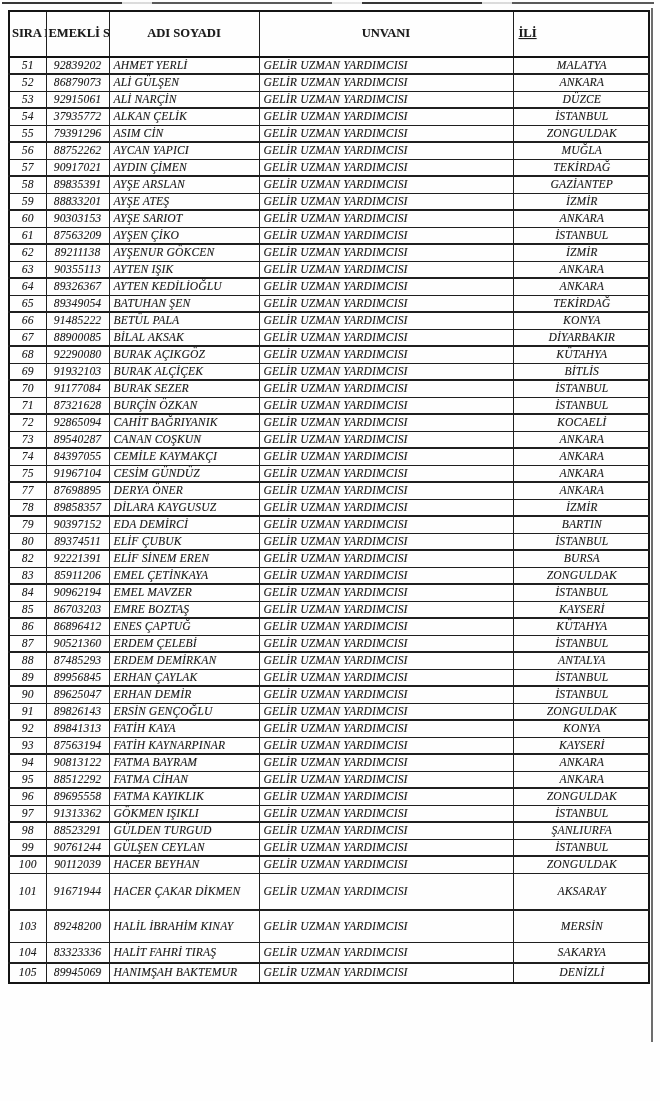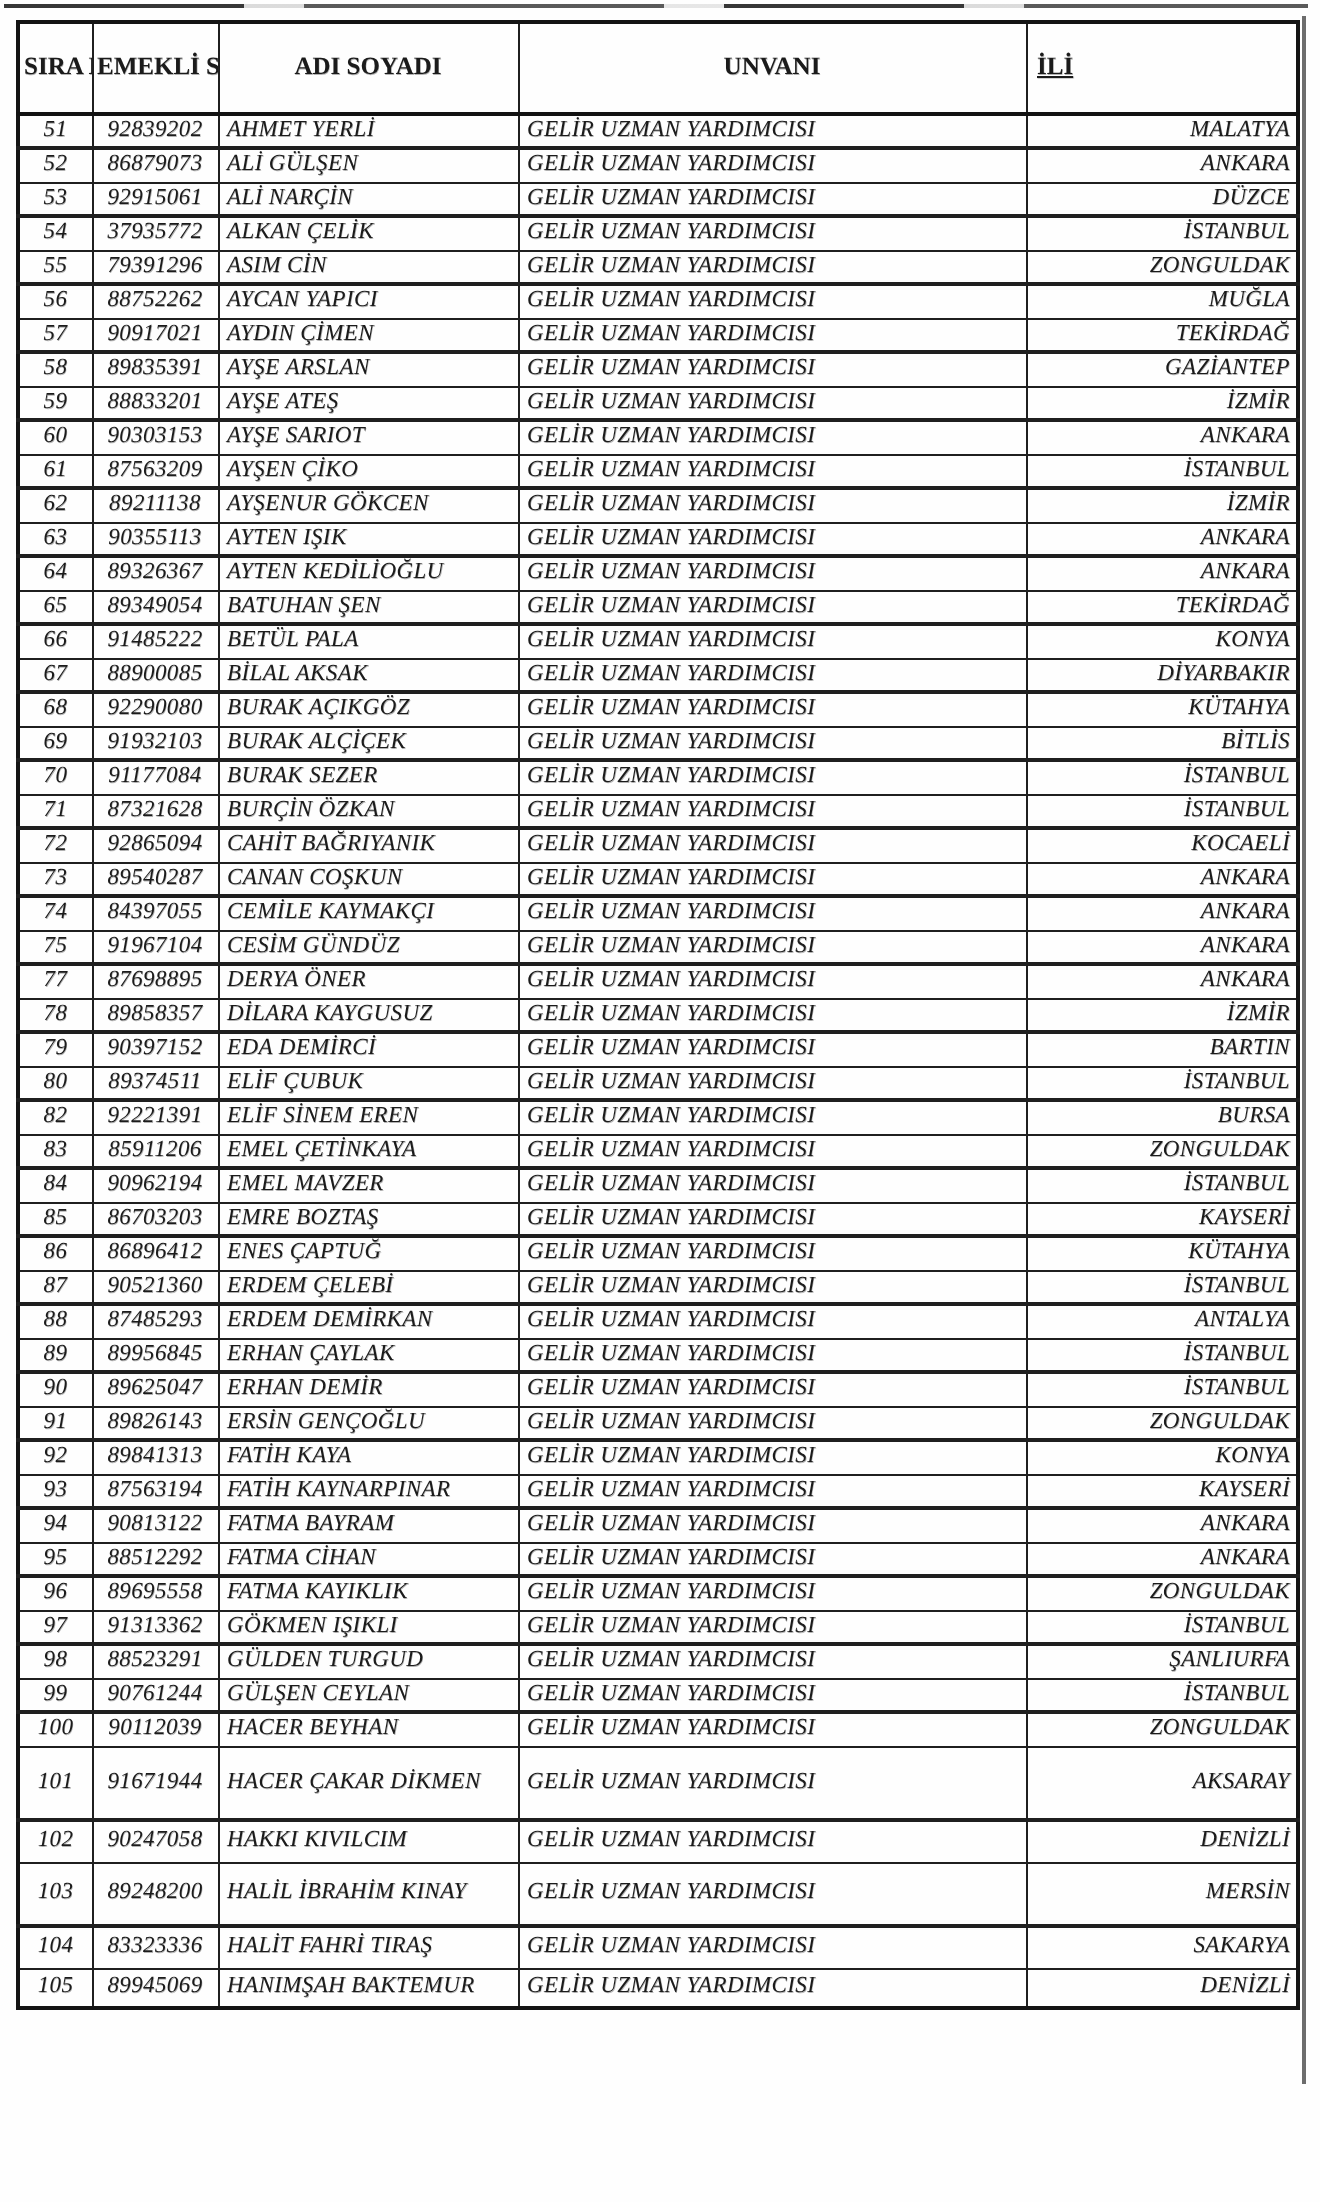--- a/index.html
+++ b/index.html
@@ -66,21 +66,21 @@
   }
   tbody tr { height: 17px; font-style: italic; }
   tbody td {
     font-size: 11.5px;
     letter-spacing: 0.2px;
     padding: 0 3px;
     line-height: 1;
   }
   td.c-sira, td.c-sicil { text-align: center; padding: 0 1px; }
   td.c-ad, td.c-unvan { text-align: left; padding-left: 4px; }
-  td.c-il { text-align: right; padding-left: 5px; }
+  td.c-il { text-align: center; padding-left: 5px; }
   
   tbody tr:nth-child(even) td { border-top-width: 2px; }
 </style>
 </head>
 <body>
 
 <div class="page">
   <div class="top-artifact"></div>
   <div class="right-artifact"></div>
 
@@ -438,27 +438,20 @@
           <td class="c-unvan">GELİR UZMAN YARDIMCISI</td>
           <td class="c-il">ZONGULDAK</td>
         </tr>
         <tr style="height: 37px;">
           <td class="c-sira">101</td>
           <td class="c-sicil">91671944</td>
           <td class="c-ad">HACER ÇAKAR DİKMEN</td>
           <td class="c-unvan">GELİR UZMAN YARDIMCISI</td>
           <td class="c-il">AKSARAY</td>
         </tr>
-        <tr style="height: 21px;">
-          <td class="c-sira">102</td>
-          <td class="c-sicil">90247058</td>
-          <td class="c-ad">HAKKI KIVILCIM</td>
-          <td class="c-unvan">GELİR UZMAN YARDIMCISI</td>
-          <td class="c-il">DENİZLİ</td>
-        </tr>
         <tr style="height: 32px;">
           <td class="c-sira">103</td>
           <td class="c-sicil">89248200</td>
           <td class="c-ad">HALİL İBRAHİM KINAY</td>
           <td class="c-unvan">GELİR UZMAN YARDIMCISI</td>
           <td class="c-il">MERSİN</td>
         </tr>
         <tr style="height: 21px;">
           <td class="c-sira">104</td>
           <td class="c-sicil">83323336</td>

